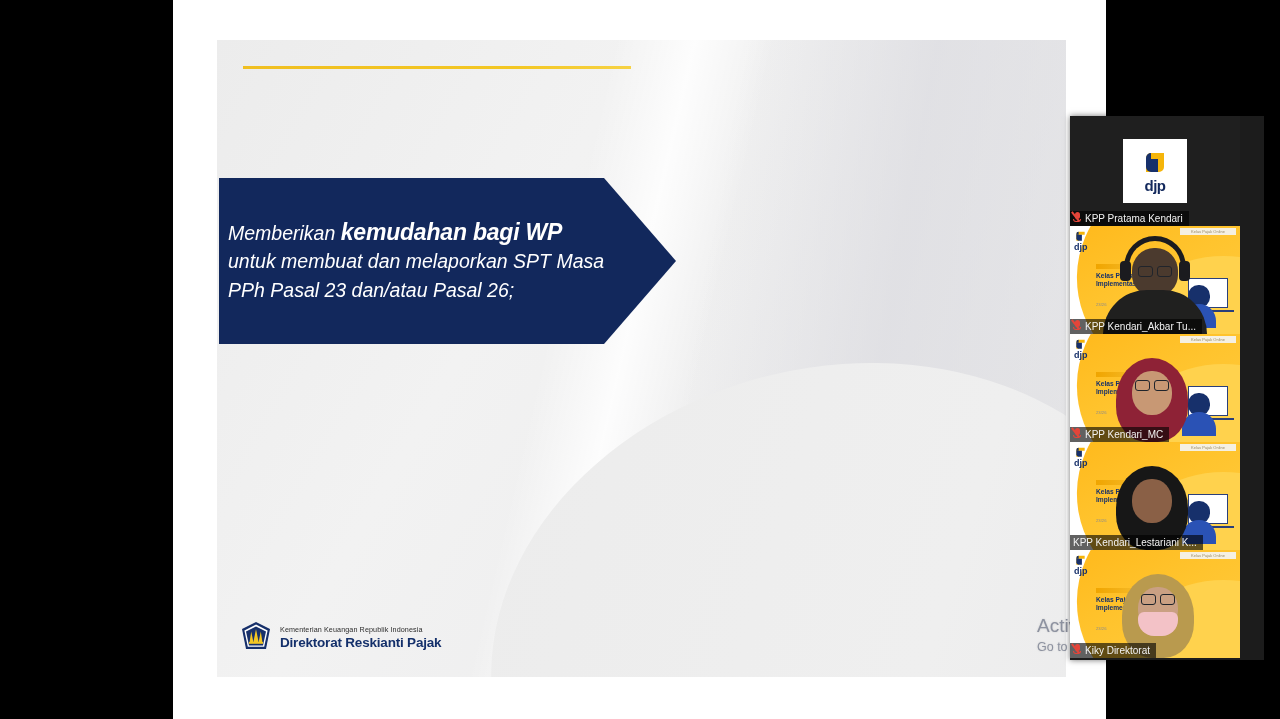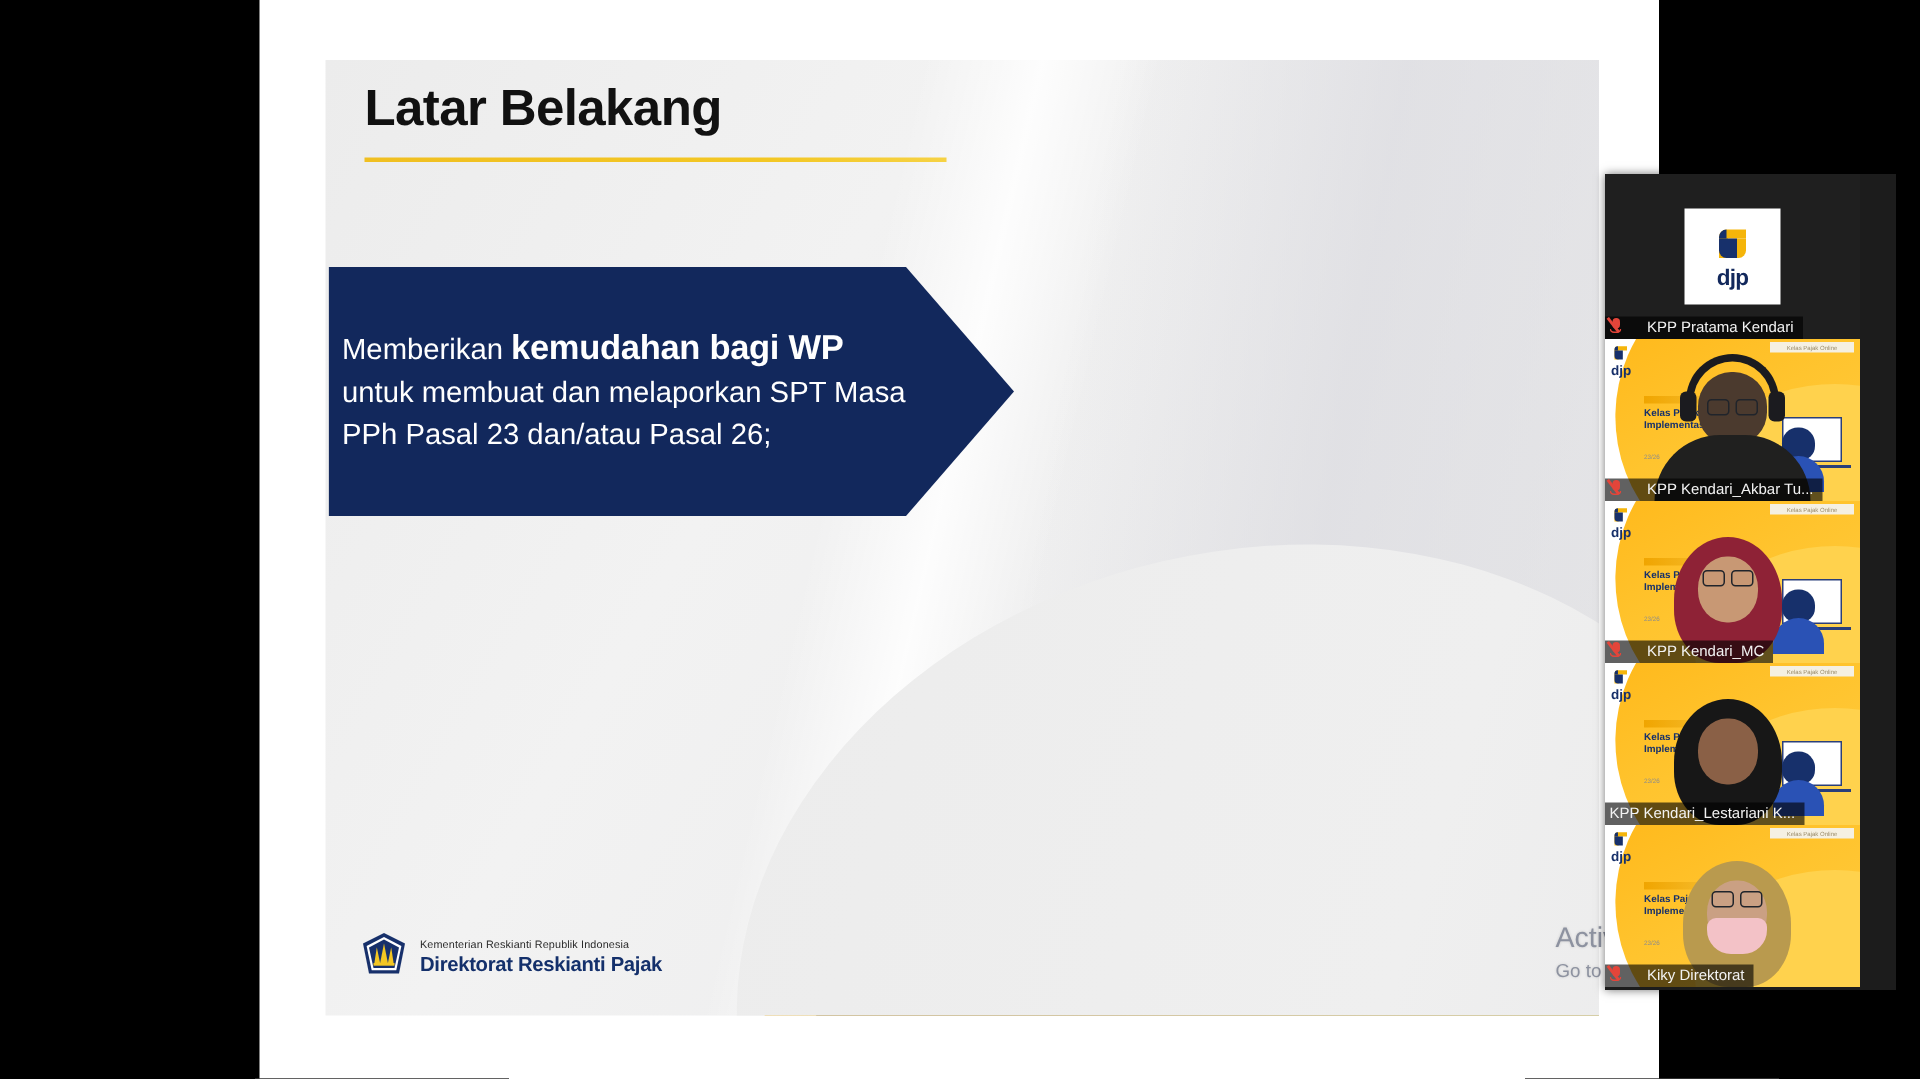--- a/index.html
+++ b/index.html
@@ -74,21 +74,21 @@
   .chev .inner { padding:0 34px 0 10px; }
   .chev p { font-size:19.5px; line-height:28.5px; font-weight:normal; }
   .chev b { font-weight:bold; font-size:23px; letter-spacing:-.2px; }
 
   #chev1 {
     left:2px; top:138px; width:457px; height:166px;
     background:#12285c;
     clip-path:polygon(0 0, 385px 0, 457px 83px, 385px 166px, 0 166px);
     filter:drop-shadow(3px 3px 4px rgba(0,0,0,.28));
   }
-  #chev1 .inner { padding-left:9px; padding-right:70px; }
+  #chev1 .inner { padding-left:9px; padding-right:70px;font-style:italic; }
 
   #chev2 {
     left:2px; top:323px; width:440px; height:168px;
     background:#12285c;
     clip-path:polygon(0 0, 368px 0, 440px 84px, 368px 168px, 0 168px);
     filter:drop-shadow(3px 3px 4px rgba(0,0,0,.28));
   }
   #chev2 .inner { padding-left:9px; padding-right:70px; }
 
   #chev3 {
@@ -115,21 +115,21 @@
   #watermark .w2 { font-size:12.5px; margin-top:3px; color:#8d92a0; }
 
   
   #vidpanel { position:absolute; left:1070px; top:116px; width:194px; height:544px;
      background:#1c1c1c; box-shadow:0 0 6px rgba(0,0,0,.55); z-index:40; overflow:hidden;}
   .tile { position:relative; width:170px; height:108px; overflow:hidden; background:#111; }
   .tile.first { height:110px; background:#1f1f1f; display:flex; align-items:center; justify-content:center; }
   .tile .namebar {
     position:absolute; left:0; bottom:0; height:15px; max-width:186px;
     background:rgba(0,0,0,.62); color:#f2f2f2; font-size:10px;
-    display:flex; align-items:center; gap:16px; padding:0 6px 0 3px; white-space:nowrap;
+    display:flex; align-items:center; gap:3px; padding:0 6px 0 3px; white-space:nowrap;
   }
   .tile .mic-muted { color:#e4453a; font-size:11px; line-height:1; position:relative; width:9px; }
   .tile.active { outline:2px solid #ffcf2e; outline-offset:-2px; }
 
   
   .djp-card { width:64px; height:64px; background:#fff; display:flex; flex-direction:column;
      align-items:center; justify-content:center; gap:1px; }
   .djp-mark { width:28px; height:28px; position:relative; }
   .djp-word { font-size:15px; font-weight:bold; color:#12285c; letter-spacing:-.5px; line-height:1; }
 
@@ -203,21 +203,20 @@
 
   <div id="viewer">
 
     <div id="slide">
       <div class="sheen"></div>
       <div class="curve-navy"></div>
       <div class="curve-yellow"></div>
       <div class="curve-mask"></div>
 
       <div id="title-wrap">
-        <div id="title">Latar Belakang</div>
         <div id="title-rule"></div>
       </div>
 
       <div id="chev1" class="chev">
         <div class="inner">
           <p><span>Memberikan </span><b>kemudahan bagi WP</b><span> untuk membuat dan melaporkan SPT Masa PPh Pasal 23 dan/atau Pasal 26;</span></p>
         </div>
       </div>
 
 
@@ -228,21 +227,21 @@
             <polygon points="16,1 30,8 26,28 6,28 2,8" fill="#17306b"></polygon>
             <polygon points="16,3.6 27.6,9.6 24.2,25.8 7.8,25.8 4.4,9.6" fill="#fff"></polygon>
             <polygon points="16,5.4 26,10.6 23,24.4 9,24.4 6,10.6" fill="#17306b"></polygon>
             <path d="M16 8 L18.6 21 L13.4 21 Z" fill="#f3c623"></path>
             <path d="M11.2 10.5 L13.4 21 L9.6 21 Z" fill="#f3c623"></path>
             <path d="M20.8 10.5 L22.4 21 L18.6 21 Z" fill="#f3c623"></path>
             <rect x="9" y="21" width="14" height="1.8" fill="#f3c623"></rect>
           </svg>
         </div>
         <div class="ftxt">
-          <div class="l1">Kementerian Reskianti Republik Indonesia</div>
+          <div class="l1">Kementerian Keuangan Republik Indonesia</div>
           <div class="l2">Direktorat Reskianti Pajak</div>
         </div>
       </div>
     </div>
 
     <div id="watermark">
       <div class="w1">Activate Windows</div>
       <div class="w2">Go to Settings to activate Windows.</div>
     </div>
   </div>

